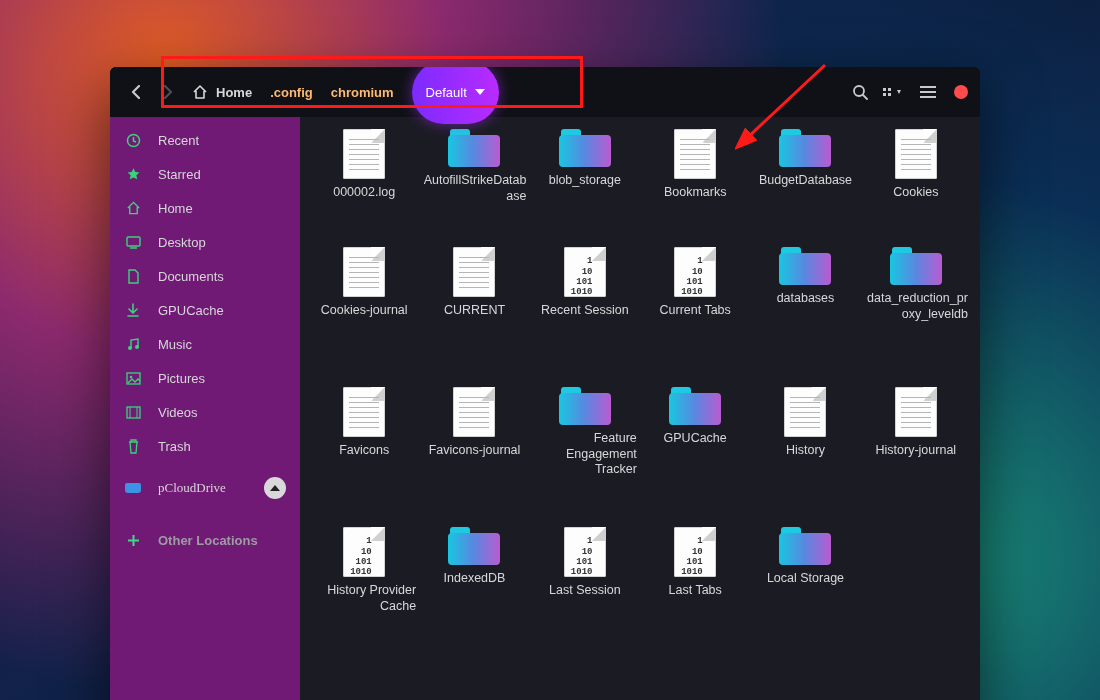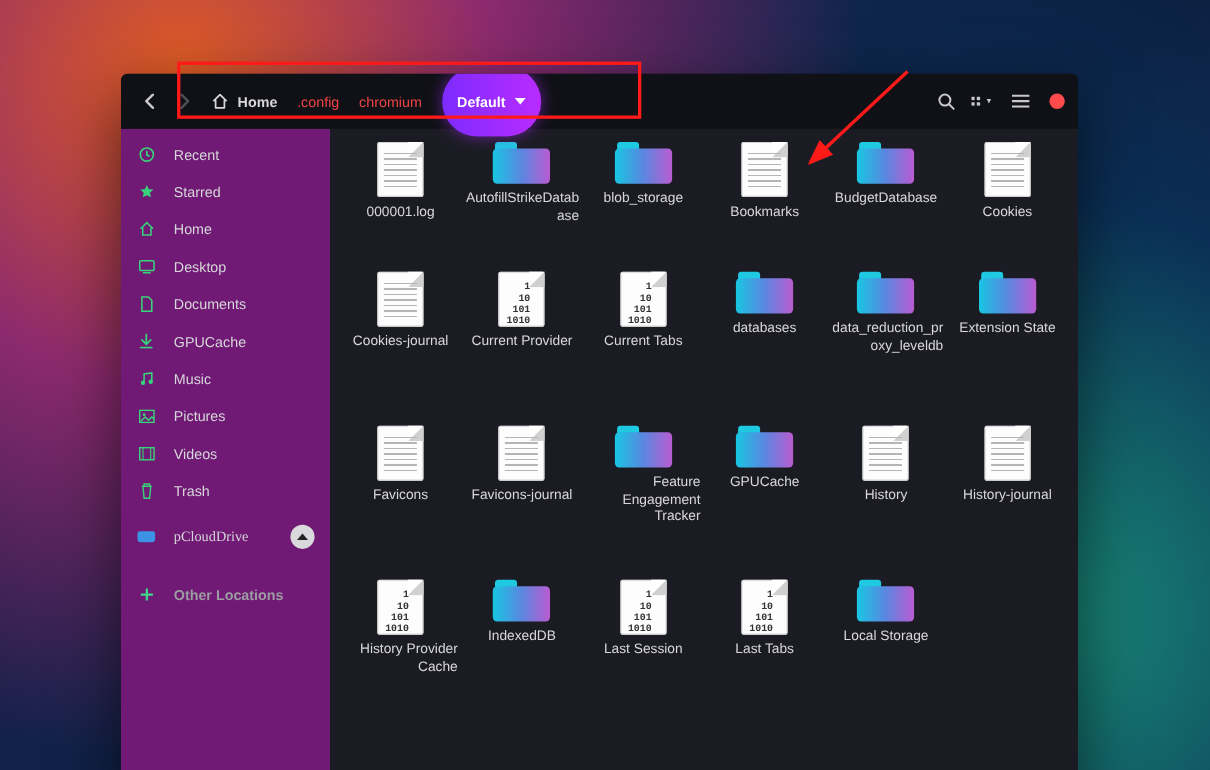--- a/index.html
+++ b/index.html
@@ -37,29 +37,29 @@
     border-radius: 4px;
   }
   .tb-btn.dis { color: #4e4e55; }
   .breadcrumb {
     display: flex; align-items: center; gap: 18px;
     margin-left: 6px;
     position: relative;
     z-index: 3;
   }
   .bc-home { display: flex; align-items: center; gap: 8px; font-weight: 700; }
-  .bc-item { font-weight: 400; color: #ef4444; }
+  .bc-item { font-weight: 700; color: #fdba74; }
   .bc-pill {
     background: linear-gradient(90deg, #7d2bff 0%, #b92bff 100%);
     box-shadow: 0 0 14px rgba(168,43,255,0.55);
     color: #fff;
     padding: 24px 14px;
     border-radius: 999px;
     display: flex; align-items: center; gap: 8px;
-    font-weight: 700;
+    font-weight: 400;
   }
   .bc-pill .chev { width:0;height:0;border-left:5px solid transparent;border-right:5px solid transparent;border-top:6px solid #fff; }
   .tb-spacer { flex: 1; }
   .tb-right { display: flex; align-items: center; gap: 6px; }
   .dot-close {
     width: 14px; height: 14px; border-radius: 50%;
     background: #ff4b4b; margin-left: 6px;
   }
   .body {
     flex: 1; display: flex; overflow: hidden;
@@ -332,21 +332,21 @@
             </svg>
         </span>
         <span>Other Locations</span>
       </div>
     </div>
 
     <div class="content">
       <div class="grid" id="grid">
           <div class="cell">
             <div class="ico-text"></div>
-            <div class="label">000001.log</div>
+            <div class="label">000002.log</div>
           </div>
           <div class="cell">
             <div class="ico-folder"></div>
             <div class="label">AutofillStrikeDatabase</div>
           </div>
           <div class="cell">
             <div class="ico-folder"></div>
             <div class="label">blob_storage</div>
           </div>
           <div class="cell">
@@ -357,46 +357,46 @@
             <div class="ico-folder"></div>
             <div class="label">BudgetDatabase</div>
           </div>
           <div class="cell">
             <div class="ico-text"></div>
             <div class="label">Cookies</div>
           </div>
           <div class="cell tall">
             <div class="ico-text"></div>
             <div class="label">Cookies-journal</div>
+          </div>
+          <div class="cell tall">
+            <div class="ico-text"></div>
+            <div class="label">CURRENT</div>
           </div>
           <div class="cell tall">
             <div class="ico-bin">1
 10
 101
 1010</div>
-            <div class="label">Current Provider</div>
+            <div class="label">Recent Session</div>
           </div>
           <div class="cell tall">
             <div class="ico-bin">1
 10
 101
 1010</div>
             <div class="label">Current Tabs</div>
           </div>
           <div class="cell tall">
             <div class="ico-folder"></div>
             <div class="label">databases</div>
           </div>
           <div class="cell tall">
             <div class="ico-folder"></div>
             <div class="label">data_reduction_proxy_leveldb</div>
-          </div>
-          <div class="cell tall">
-            <div class="ico-folder"></div>
-            <div class="label">Extension State</div>
           </div>
           <div class="cell tall">
             <div class="ico-text"></div>
             <div class="label">Favicons</div>
           </div>
           <div class="cell tall">
             <div class="ico-text"></div>
             <div class="label">Favicons-journal</div>
           </div>
           <div class="cell tall">

